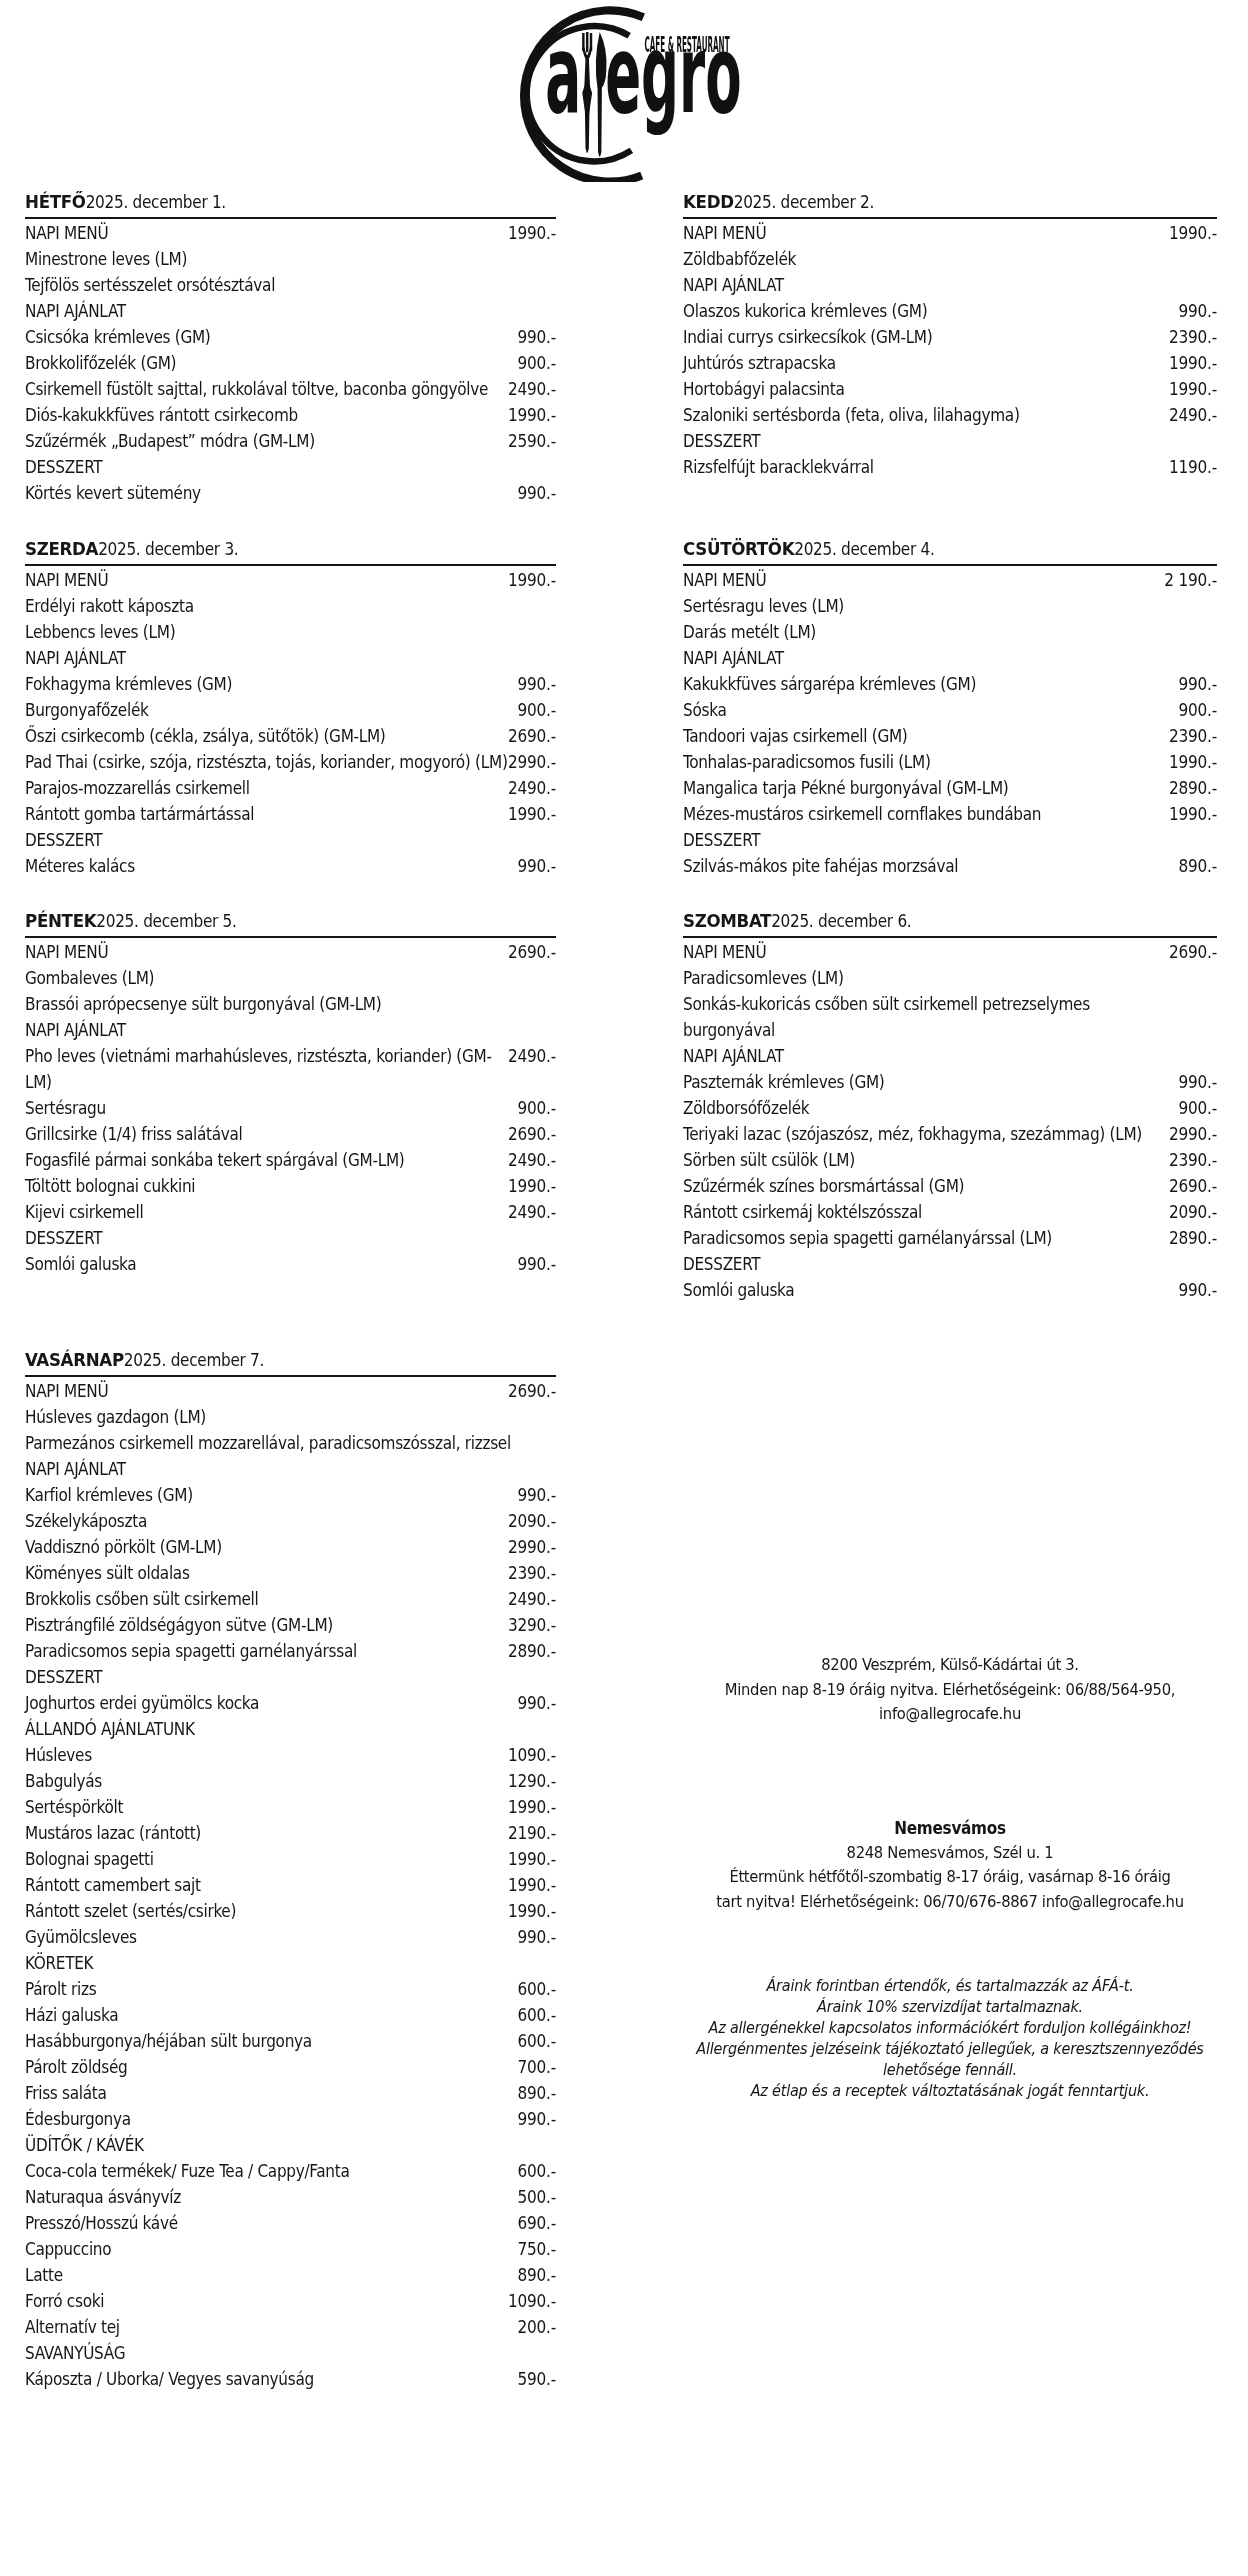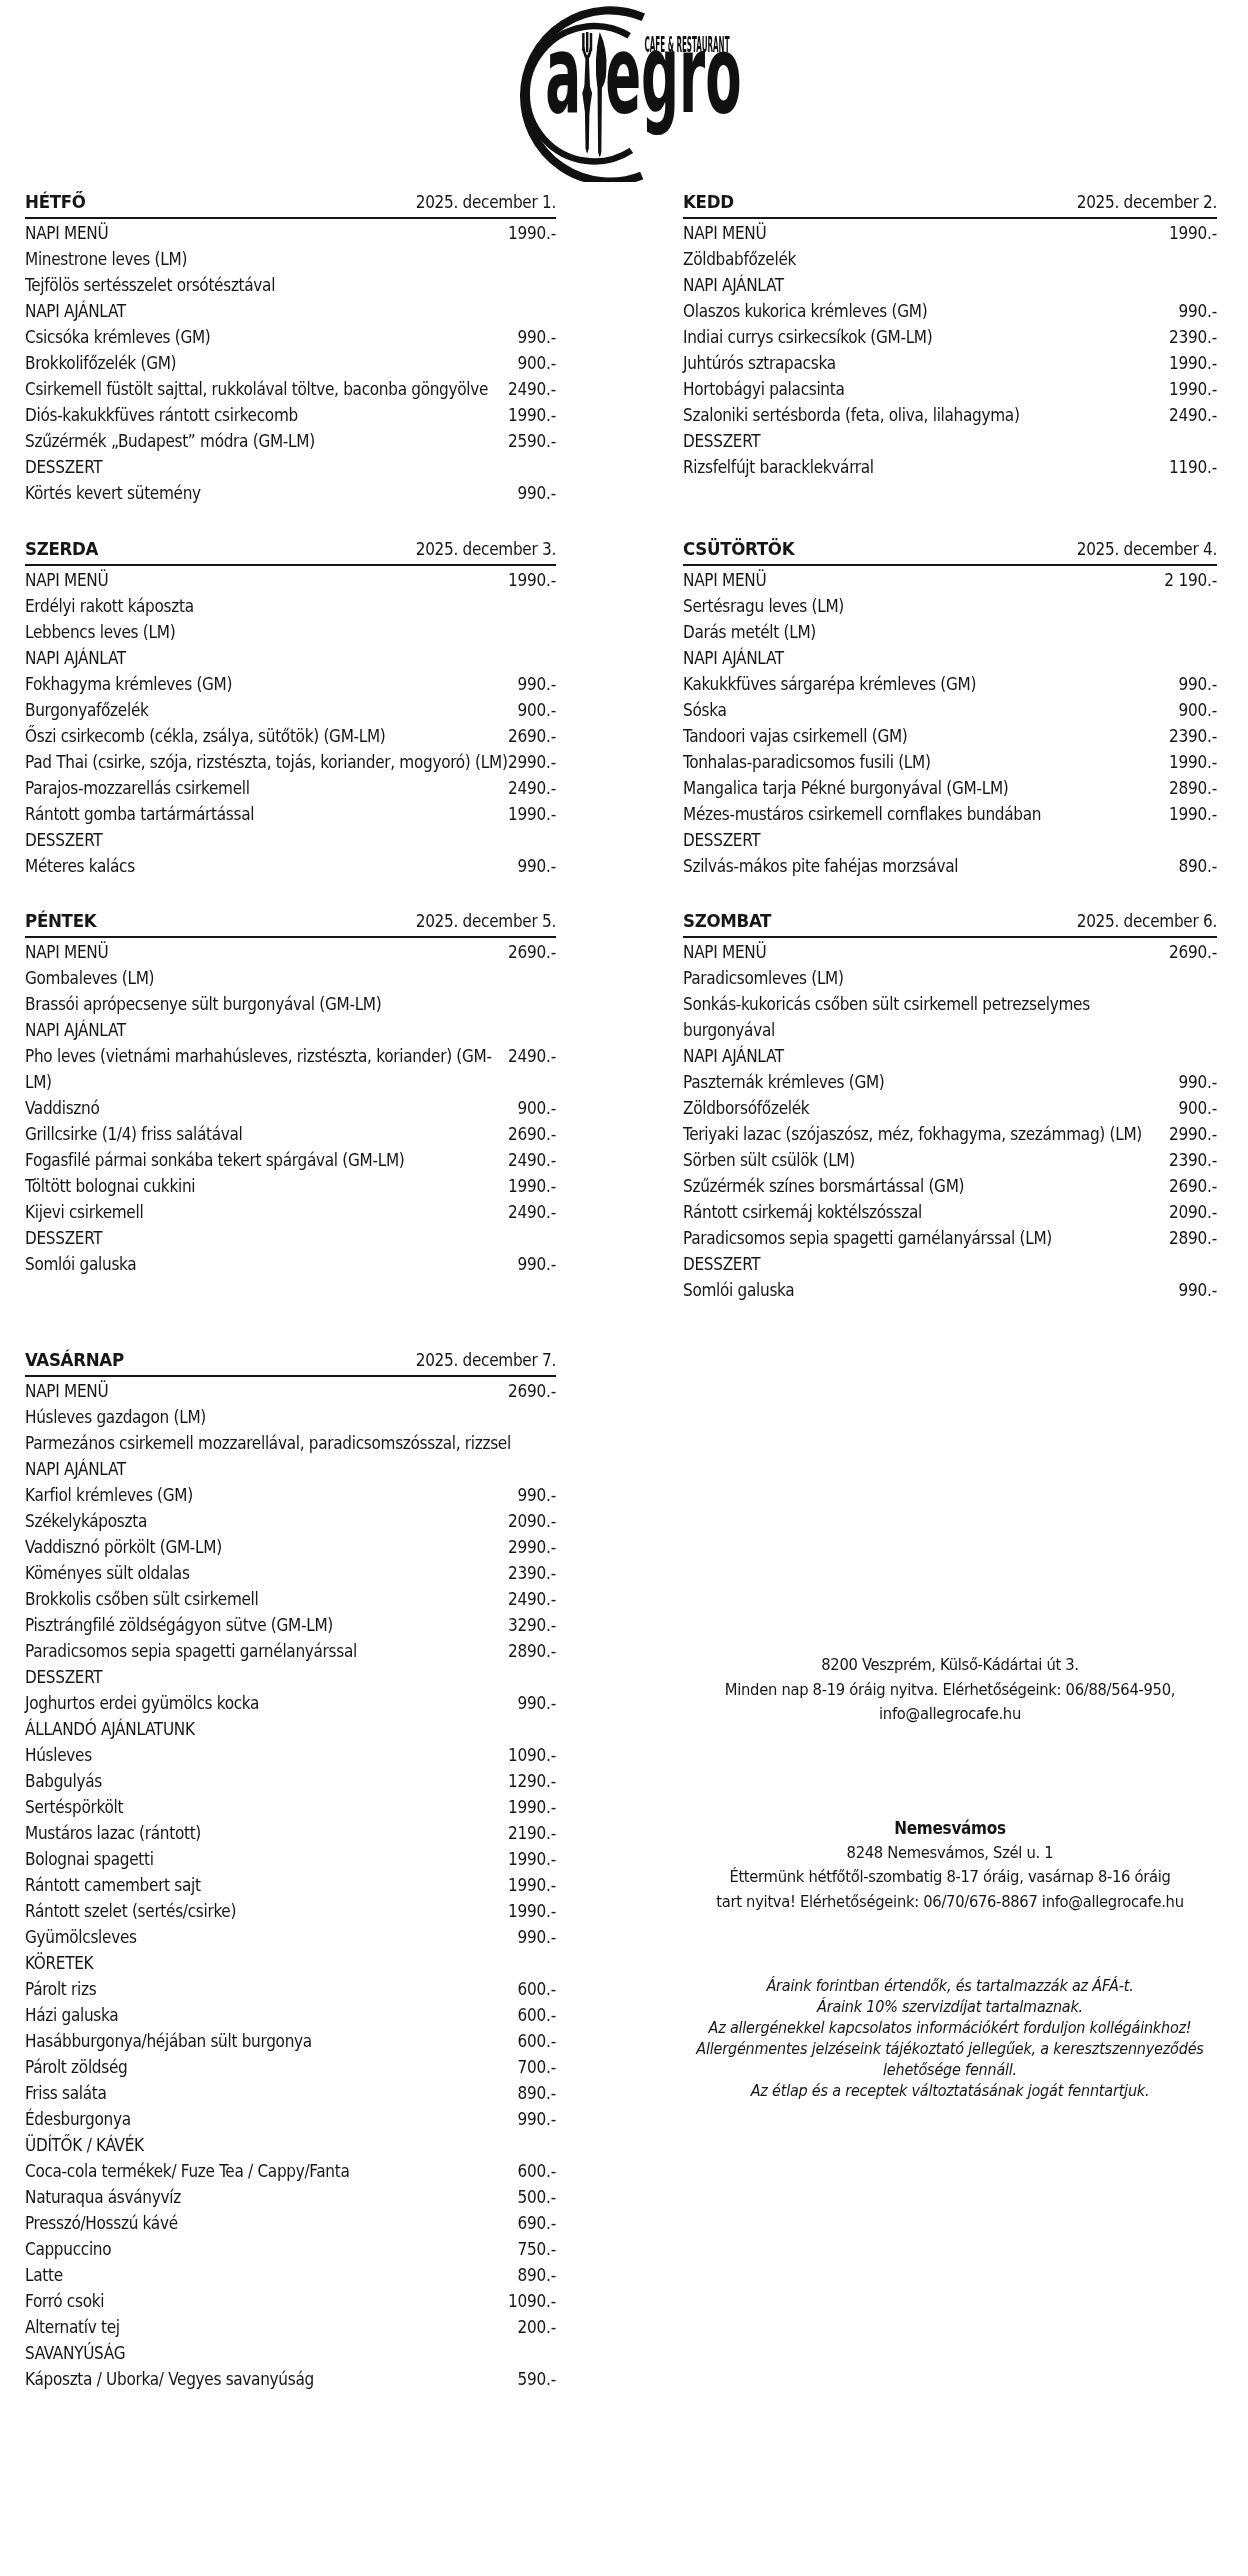--- a/index.html
+++ b/index.html
@@ -1,20 +1,20 @@
 <!DOCTYPE html>
 <html style="font-size:8.7px"><head>
 <meta charset="utf-8">
 <style>
   html,body{margin:0;padding:0;background:#fff;}
   #page{position:relative;width:1249px;height:2576px;background:#ffffff;overflow:hidden;
         font-family:"DejaVu Sans","Liberation Sans",sans-serif;font-stretch:condensed;color:#161616;}
   .col-left{position:absolute;left:25px;width:531px;}
   .col-right{position:absolute;left:683px;width:534px;}
-  .day-header{display:flex;justify-content:space-between;align-items:baseline;
+  .day-header{display:flex;align-items:baseline;
               border-bottom:2.2px solid #161616;padding-bottom:4.9px;line-height:20px;}
   .day-name{font-weight:bold;font-size:18.5px;letter-spacing:-0.3px;}
   .day-date{font-size:17px;letter-spacing:-0.3px;}
   .rows{padding-top:1.1px;}
   .mrow{position:relative;height:26px;line-height:26px;font-size:17px;
         white-space:nowrap;letter-spacing:-0.3px;}
   .mrow .lbl{display:inline-block;}
   .mrow.heading .lbl{font-weight:normal;}
   .mrow .price{position:absolute;right:0;top:0;letter-spacing:-0.2px;}
   .loc-block{text-align:center;line-height:24.5px;font-size:16.4px;letter-spacing:-0.3px;}
@@ -126,21 +126,21 @@
         <span class="day-name">PÉNTEK</span>
         <span class="day-date">2025. december 5.</span>
       </div>
       <div class="rows">
         <div class="mrow heading"><span class="lbl">NAPI MENÜ</span><span class="price">2690.-</span></div>
         <div class="mrow"><span class="lbl">Gombaleves (LM)</span></div>
         <div class="mrow"><span class="lbl">Brassói aprópecsenye sült burgonyával (GM-LM)</span></div>
         <div class="mrow heading"><span class="lbl">NAPI AJÁNLAT</span></div>
         <div class="mrow"><span class="lbl">Pho leves (vietnámi marhahúsleves, rizstészta, koriander) (GM-</span><span class="price">2490.-</span></div>
         <div class="mrow"><span class="lbl">LM)</span></div>
-        <div class="mrow"><span class="lbl">Vaddisznó</span><span class="price">900.-</span></div>
+        <div class="mrow"><span class="lbl">Sertésragu</span><span class="price">900.-</span></div>
         <div class="mrow"><span class="lbl">Grillcsirke (1/4) friss salátával</span><span class="price">2690.-</span></div>
         <div class="mrow"><span class="lbl">Fogasfilé pármai sonkába tekert spárgával (GM-LM)</span><span class="price">2490.-</span></div>
         <div class="mrow"><span class="lbl">Töltött bolognai cukkini</span><span class="price">1990.-</span></div>
         <div class="mrow"><span class="lbl">Kijevi csirkemell</span><span class="price">2490.-</span></div>
         <div class="mrow heading"><span class="lbl">DESSZERT</span></div>
         <div class="mrow"><span class="lbl">Somlói galuska</span><span class="price">990.-</span></div>
       </div>
     </div>
     <div class="day-block col-right" style="top: 911px;">
       <div class="day-header">

